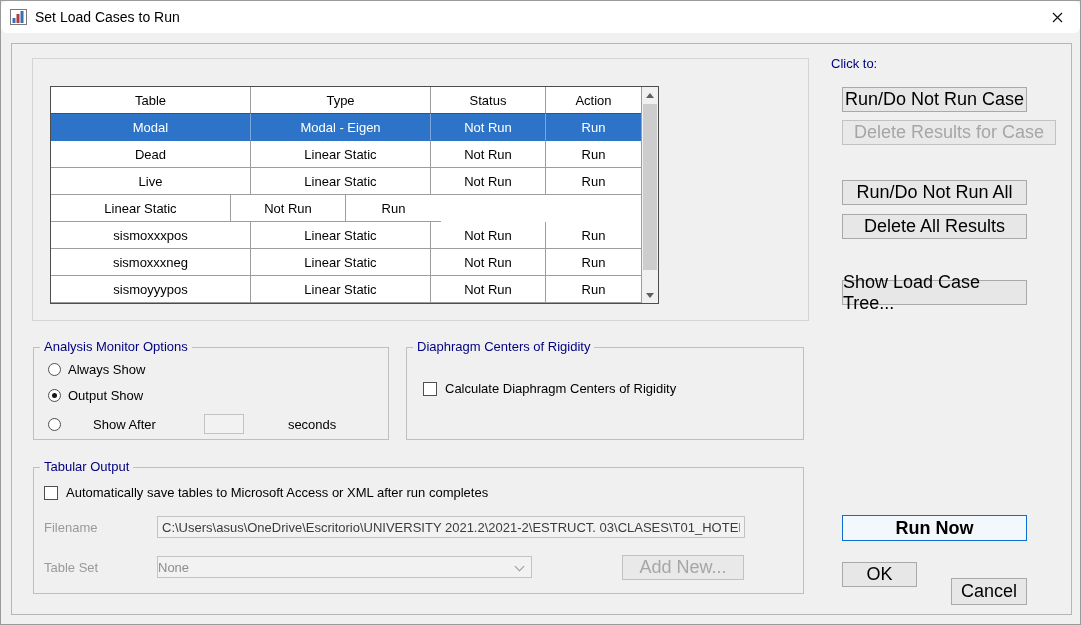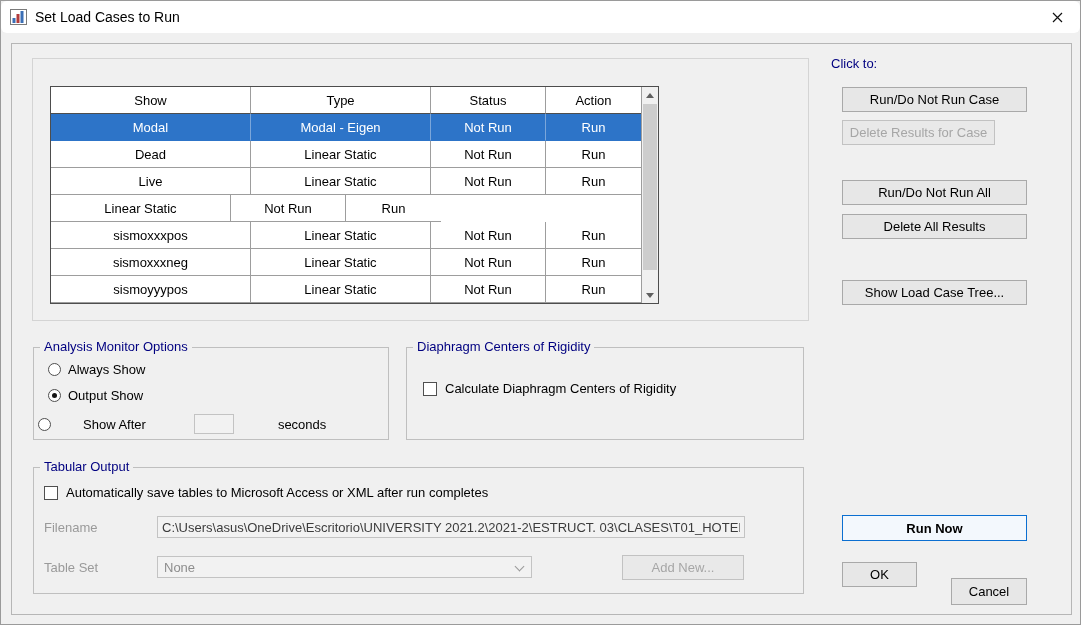--- a/index.html
+++ b/index.html
@@ -39,27 +39,27 @@
   .navy { color:#000080; }
 
   
   .radio-row { position:absolute; display:flex; align-items:center; gap:7px; }
   .radio { width:13px; height:13px; border:1px solid #4f4f4f; border-radius:50%; background:#fff; position:relative; flex:none; }
   .radio.checked::after { content:""; position:absolute; left:3px; top:3px; width:5px; height:5px; border-radius:50%; background:#151515; }
   .cb-row { position:absolute; display:flex; align-items:center; gap:8px; }
   .checkbox { width:14px; height:14px; border:1px solid #4f4f4f; background:#fff; flex:none; }
 
   
-  .btn { position:absolute; background:#e7e7e7; border:1px solid #a9a9a9; display:flex; align-items:center; justify-content:center; font-size:13px; cursor:default; }
+  .btn { position:absolute; background:#e7e7e7; border:1px solid #a9a9a9; display:flex; align-items:center; justify-content:center; font-size:18px; cursor:default; }
   .btn.disabled { color:#a6a6a6; border-color:#c2c2c2; background:#e9e9e9; }
   .btn.default { border:1px solid #0b6fd1; background:#f3f8fd; font-weight:bold; }
 
   
   .tinput { border:1px solid #c3c3c3; background:#f2f2f2; font-family:"Liberation Sans", sans-serif; font-size:13px; color:#3c3c3c; padding:0 4px; }
-  .dropdown { position:absolute; border:1px solid #c3c3c3; background:#f2f2f2; color:#8d8d8d; display:flex; align-items:center; padding-left:6px; }
+  .dropdown { position:absolute; border:1px solid #c3c3c3; background:#f2f2f2; color:#8d8d8d; display:flex; align-items:center; padding-left:0; }
   .chev { position:absolute; right:8px; top:6px; width:7px; height:7px; border-right:1.5px solid #9a9a9a; border-bottom:1.5px solid #9a9a9a; transform:rotate(45deg); }
   .gray-label { position:absolute; color:#9a9a9a; }
 </style>
 </head>
 <body>
 
 <div class="window">
 
   <div class="titlebar">
     <span class="app-icon">
@@ -78,21 +78,21 @@
     </span>
   </div>
 
   <div class="client-frame"></div>
 
   <div class="table-panel"></div>
 
   <div class="table-wrap">
     <div class="grid">
       <div class="trow thead">
-        <div class="cell c1">Show</div>
+        <div class="cell c1">Table</div>
         <div class="cell c2">Type</div>
         <div class="cell c3">Status</div>
         <div class="cell c4">Action</div>
       </div>
       <div class="trow sel">
         <div class="cell c1">Modal</div>
         <div class="cell c2">Modal - Eigen</div>
         <div class="cell c3">Not Run</div>
         <div class="cell c4">Run</div>
       </div>
@@ -138,36 +138,36 @@
         </span>
       <span class="sthumb"></span>
       <span class="sbtn down">
           <span class="tri-down"></span>
         </span>
     </div>
   </div>
 
   <div class="navy" style="position:absolute; left:830px; top:55px;">Click to:</div>
   <div class="btn" style="left:841px; top:86px; width:185px; height:25px;">Run/Do Not Run Case</div>
-  <div class="btn disabled" style="left:841px; top:119px; width:153px; height:25px;">Delete Results for Case</div>
+  <div class="btn disabled" style="left:841px; top:119px; width:214px; height:25px;">Delete Results for Case</div>
   <div class="btn" style="left:841px; top:179px; width:185px; height:25px;">Run/Do Not Run All</div>
   <div class="btn" style="left:841px; top:213px; width:185px; height:25px;">Delete All Results</div>
   <div class="btn" style="left:841px; top:279px; width:185px; height:25px;">Show Load Case Tree...</div>
 
   <div class="group" style="left:32px; top:346px; width:356px; height:93px;">
     <span class="gtitle">Analysis Monitor Options</span>
     <div class="radio-row" style="left:14px; top:14px;text-align:center;">
       <span class="radio"></span>
       <span>Always Show</span>
     </div>
     <div class="radio-row" style="left:14px; top:40px;">
       <span class="radio checked"></span>
       <span>Output Show</span>
     </div>
-    <div class="radio-row" style="left:4px; top:66px;gap:32px;">
+    <div class="radio-row" style="left:14px; top:66px;gap:32px;">
       <span class="radio"></span>
       <span>Show After</span>
       <input class="tinput" style="margin-left: 16px; width: 40px; height: 20px;" value="">
       <span style="margin-left:12px;">seconds</span>
     </div>
   </div>
 
   <div class="group" style="left:405px; top:346px; width:398px; height:93px;">
     <span class="gtitle">Diaphragm Centers of Rigidity</span>
     <div class="cb-row" style="left:16px; top:33px;">

